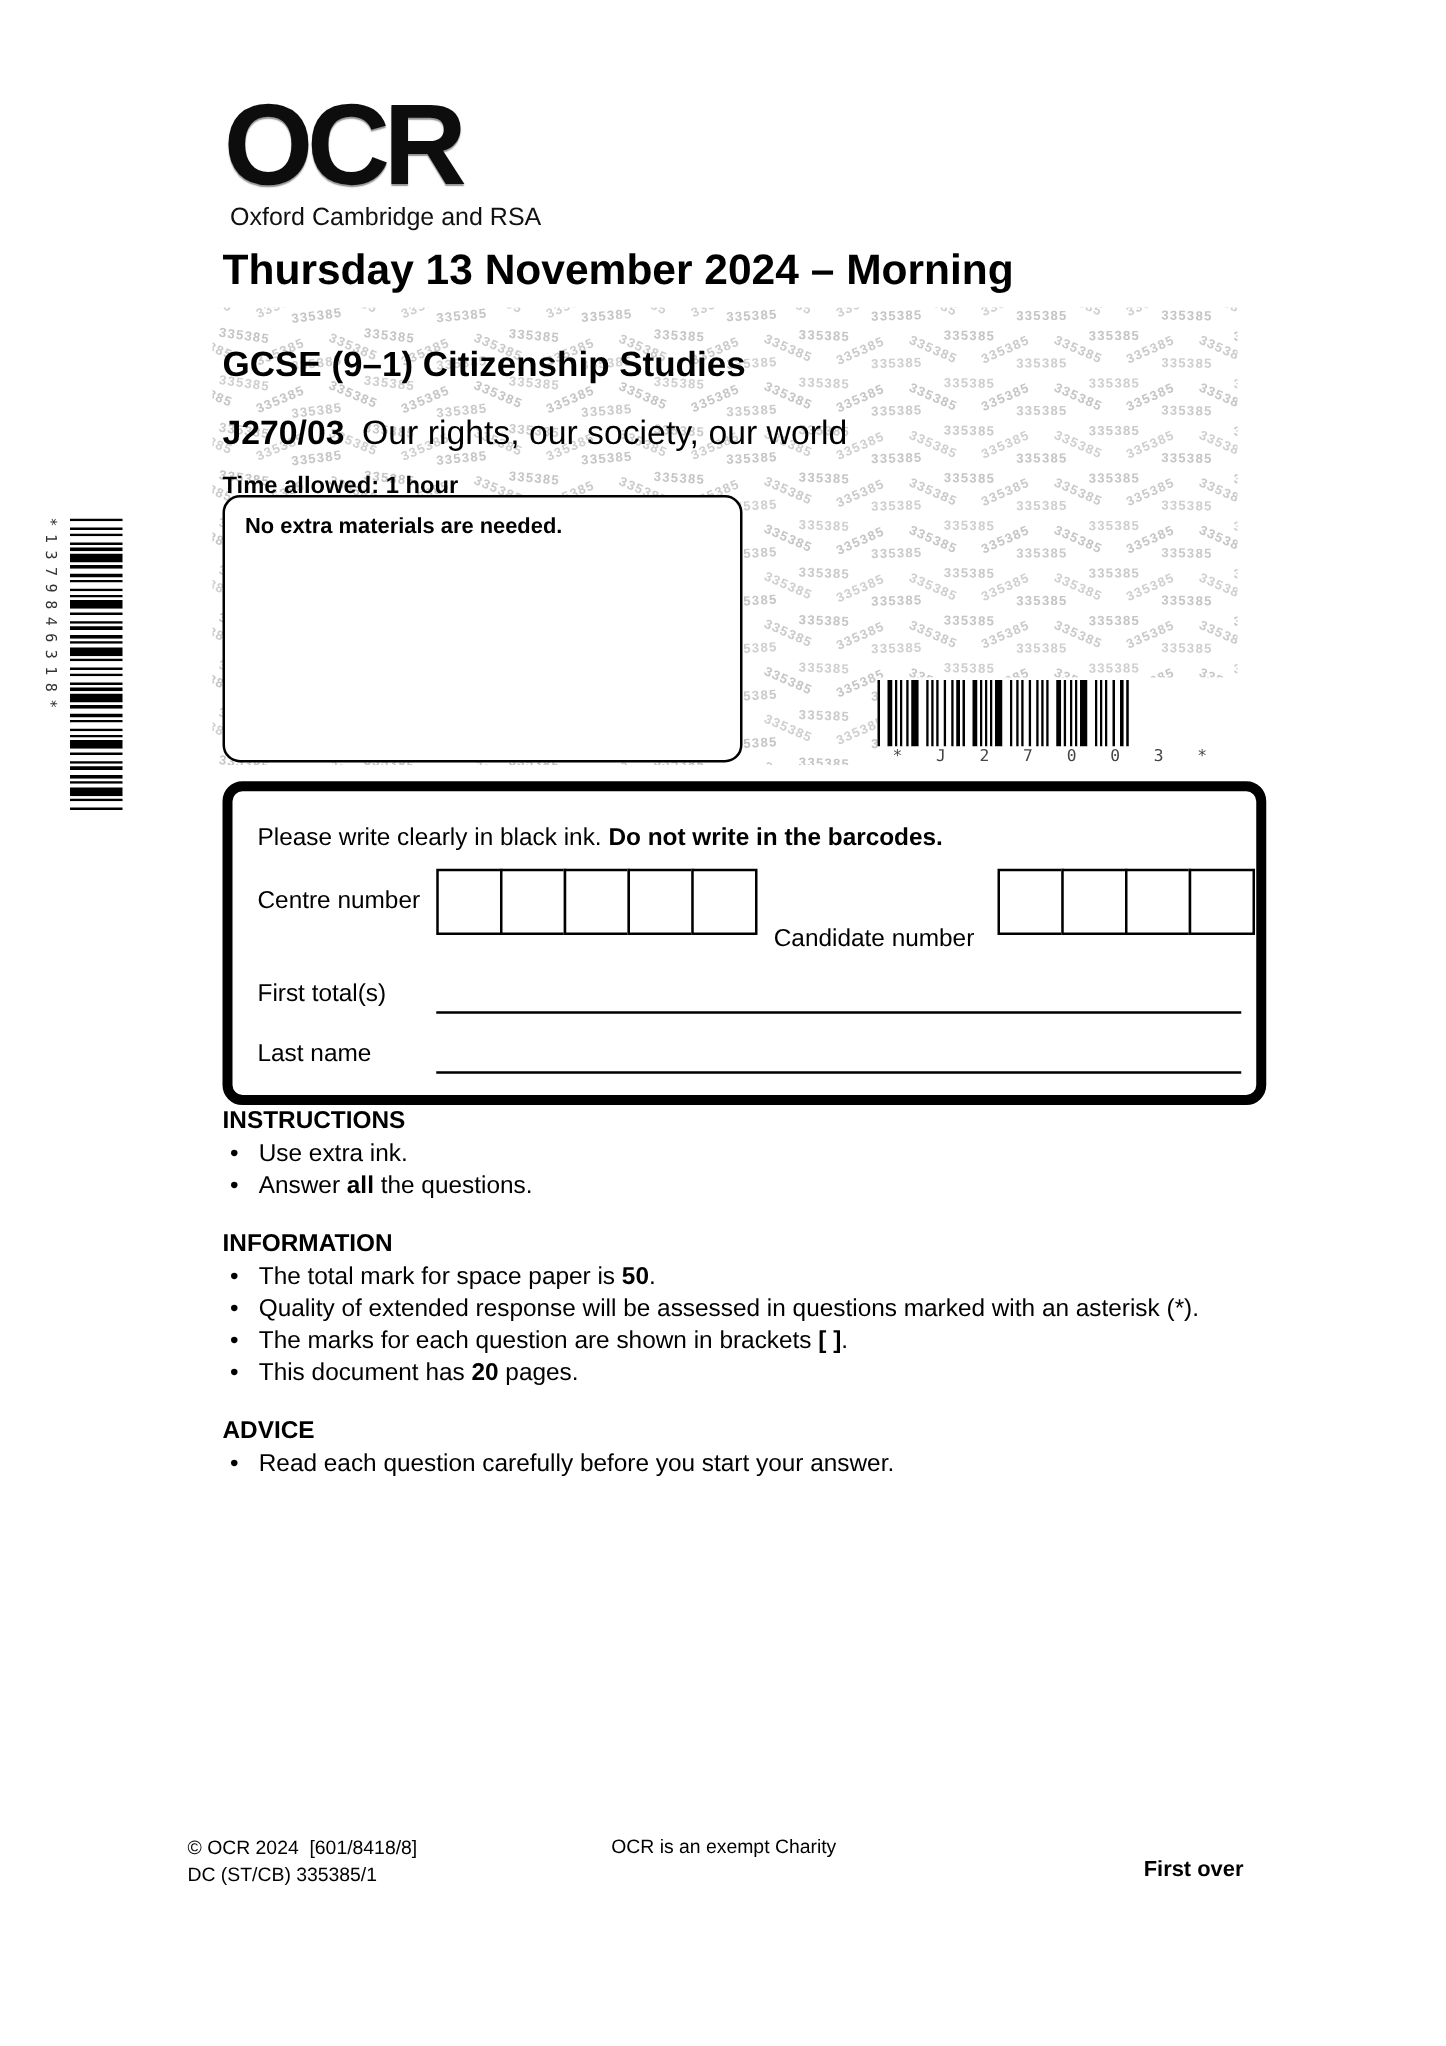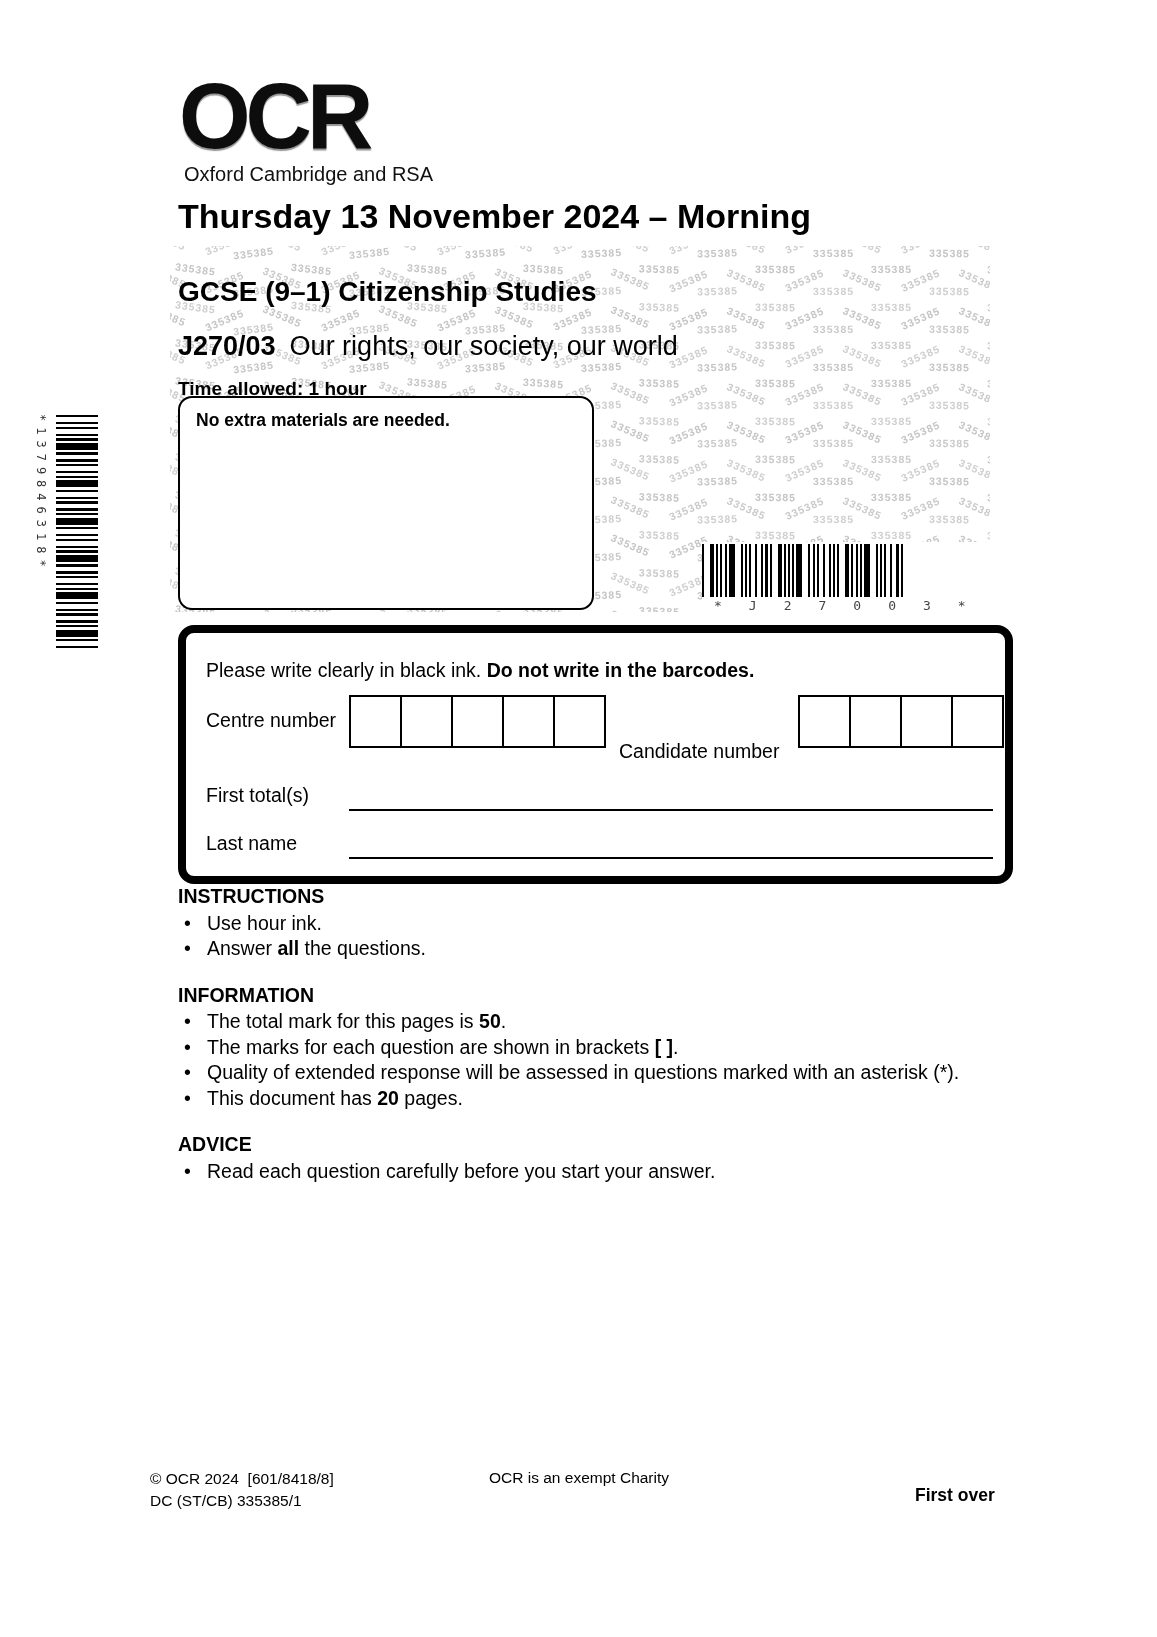--- a/index.html
+++ b/index.html
@@ -588,29 +588,29 @@
       </div>
     <div class="lbl" style="left:20px; top:151px;">First total(s)</div>
     <div class="writeline" style="left:163px; top:176px; width:644px;"></div>
     <div class="lbl" style="left:20px; top:199px;">Last name</div>
     <div class="writeline" style="left:163px; top:224px; width:644px;"></div>
   </div>
 
   <div class="abs sections">
     <h3>INSTRUCTIONS</h3>
     <ul>
-      <li><span>Use hour ink.</span></li>
+      <li><span>Use extra ink.</span></li>
       <li><span>Answer </span><b>all</b><span> the questions.</span></li>
     </ul>
 
     <h3 class="gap">INFORMATION</h3>
     <ul>
-      <li><span>The total mark for this pages is </span><b>50</b><span>.</span></li>
+      <li><span>The total mark for space paper is </span><b>50</b><span>.</span></li>
+      <li><span>Quality of extended response will be assessed in questions marked with an asterisk (*).</span></li>
       <li><span>The marks for each question are shown in brackets </span><b>[ ]</b><span>.</span></li>
-      <li><span>Quality of extended response will be assessed in questions marked with an asterisk (*).</span></li>
       <li><span>This document has </span><b>20</b><span> pages.</span></li>
     </ul>
 
     <h3 class="gap">ADVICE</h3>
     <ul>
       <li><span>Read each question carefully before you start your answer.</span></li>
     </ul>
   </div>
 
   <div class="abs footer-copy"><span>© OCR 2024  [601/8418/8]</span><br><span>DC (ST/CB) 335385/1</span></div>

